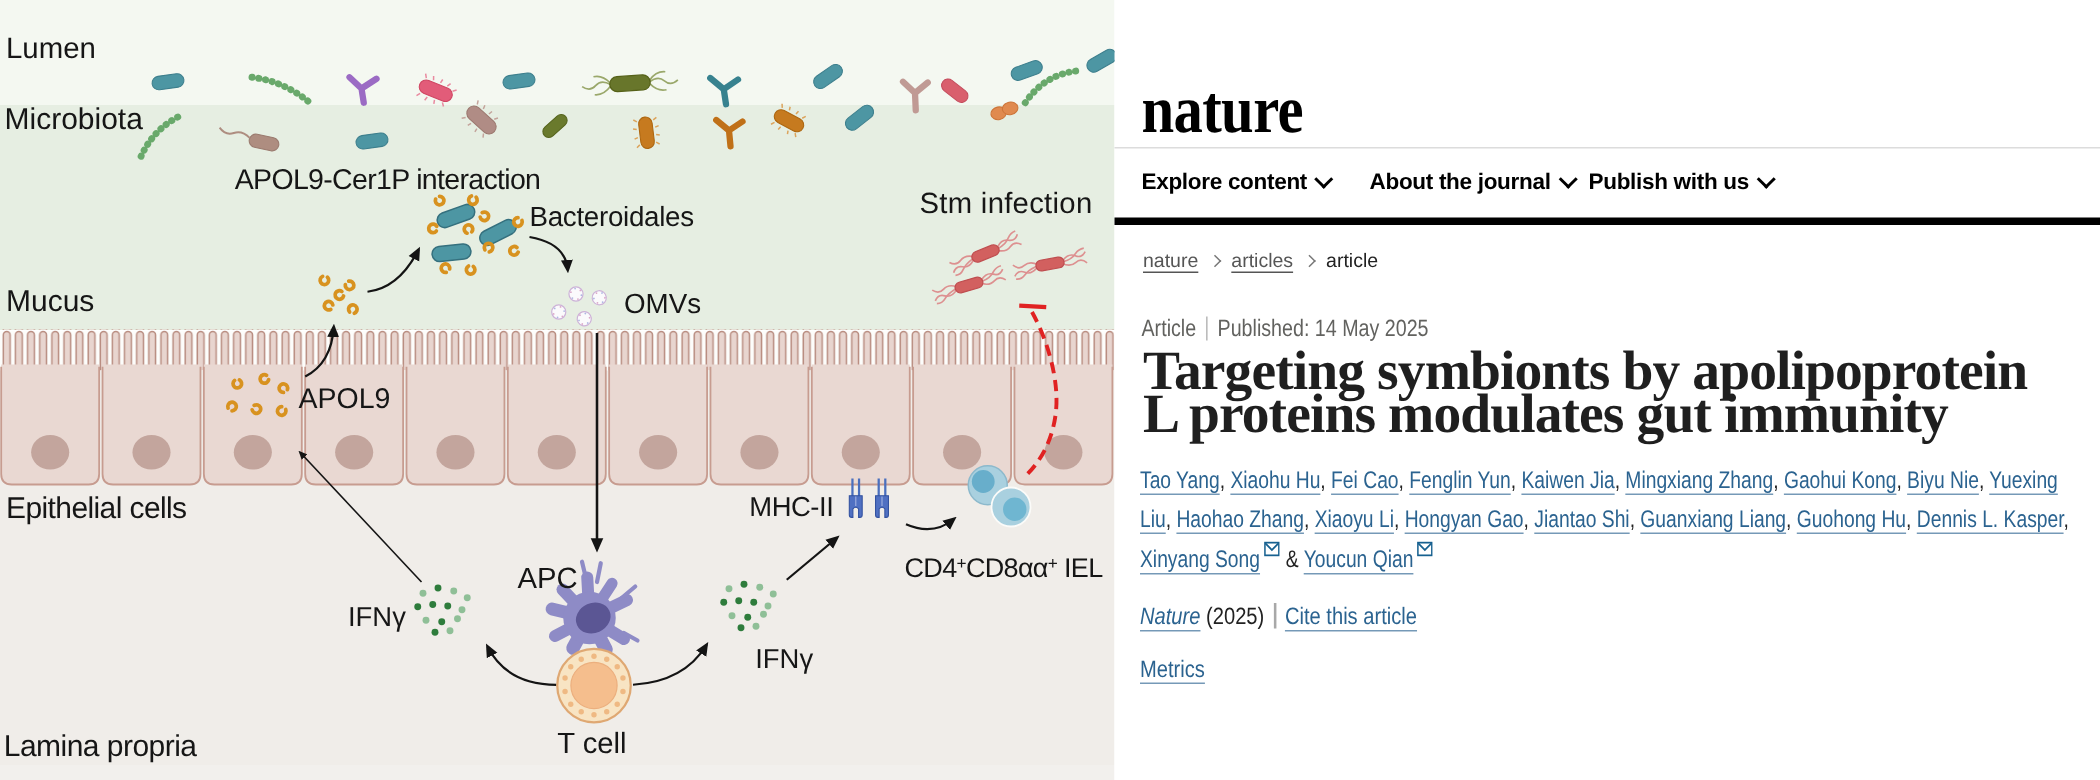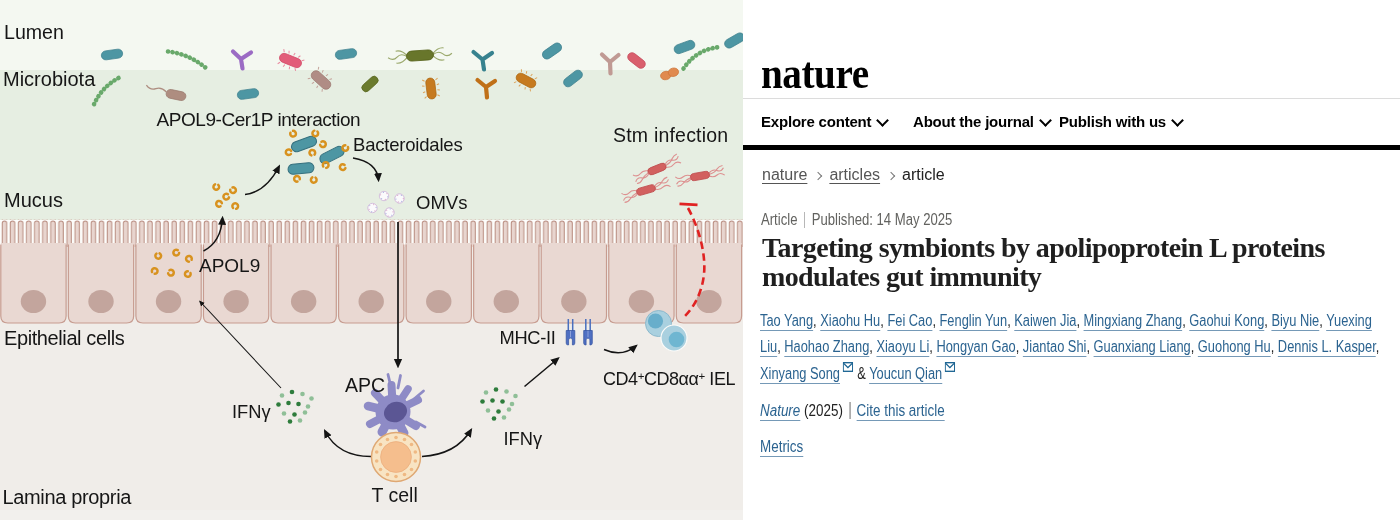--- a/index.html
+++ b/index.html
@@ -6,27 +6,27 @@
 body{width:1400px;height:520px;overflow:hidden;background:#fff;font-family:"Liberation Sans",sans-serif;}
 .abs{position:absolute;}
 #page{position:relative;width:1144px;height:520px;}
 
 #logo{left:761px;top:47px;font-family:"Liberation Serif",serif;font-weight:bold;font-size:45px;color:#000;letter-spacing:-0.5px;transform:scaleX(0.87);transform-origin:0 0;}
 #hr1{left:743px;top:98px;width:657px;height:1px;background:#dcdcdc;}
 #nav{left:761px;top:113px;font-size:15px;font-weight:bold;color:#000;width:650px;white-space:nowrap;letter-spacing:-0.2px;}
 #nav span.item{display:inline-block;}
 .chev{display:inline-block;width:7px;height:7px;border-right:2px solid #000;border-bottom:2px solid #000;transform:rotate(45deg);margin:0 0 2px 7px;}
 #blackbar{left:743px;top:144.5px;width:657px;height:5px;background:#000;}
-#crumb{left:762px;top:166px;font-size:16px;color:#555;}
+#crumb{left:762px;top:166px;font-size:13px;color:#555;}
 #crumb a{color:#555;text-decoration:underline;text-underline-offset:2.5px;}
 #crumb b{color:#222;font-weight:normal;}
 .crumbsep{display:inline-block;width:5px;height:5px;border-right:1.6px solid #777;border-bottom:1.6px solid #777;transform:rotate(-45deg);margin:1px 8px 1px 8px;}
 #meta{left:761px;top:211px;font-size:15.8px;color:#62625f;transform:scaleX(0.83);transform-origin:0 0;white-space:nowrap;}
 #meta .pipe{display:inline-block;width:1.2px;height:16px;background:#a8a8a8;margin:0 8px -3px 8px;}
-#title{left:762px;top:234px;width:610px;font-family:"Liberation Serif",serif;font-weight:bold;font-size:28px;line-height:28.5px;color:#1f1f1f;letter-spacing:-0.6px;}
+#title{left:762px;top:234px;width:610px;font-family:"Liberation Serif",serif;font-weight:bold;font-size:37px;line-height:28.5px;color:#1f1f1f;letter-spacing:-0.6px;}
 #authors{left:760px;top:308px;width:790px;font-size:16px;line-height:26.3px;color:#222;transform:scaleX(0.803);transform-origin:0 0;}
 a.au{color:#2B6390;text-decoration:underline;text-decoration-color:rgba(43,99,144,0.65);text-underline-offset:3.5px;text-decoration-thickness:1px;}
 .env{display:inline-block;margin:0 1px 7px 3px;}
 #citeline{left:760px;top:402px;font-size:15.8px;color:#222;transform:scaleX(0.85);transform-origin:0 0;white-space:nowrap;}
 #citeline .pipe{display:inline-block;width:1.2px;height:17px;background:#a8a8a8;margin:0 7px -3px 8px;}
 #metrics{left:760px;top:437.5px;font-size:15.8px;transform:scaleX(0.85);transform-origin:0 0;}
 </style>
 </head>
 <body>
 <div id="page">

